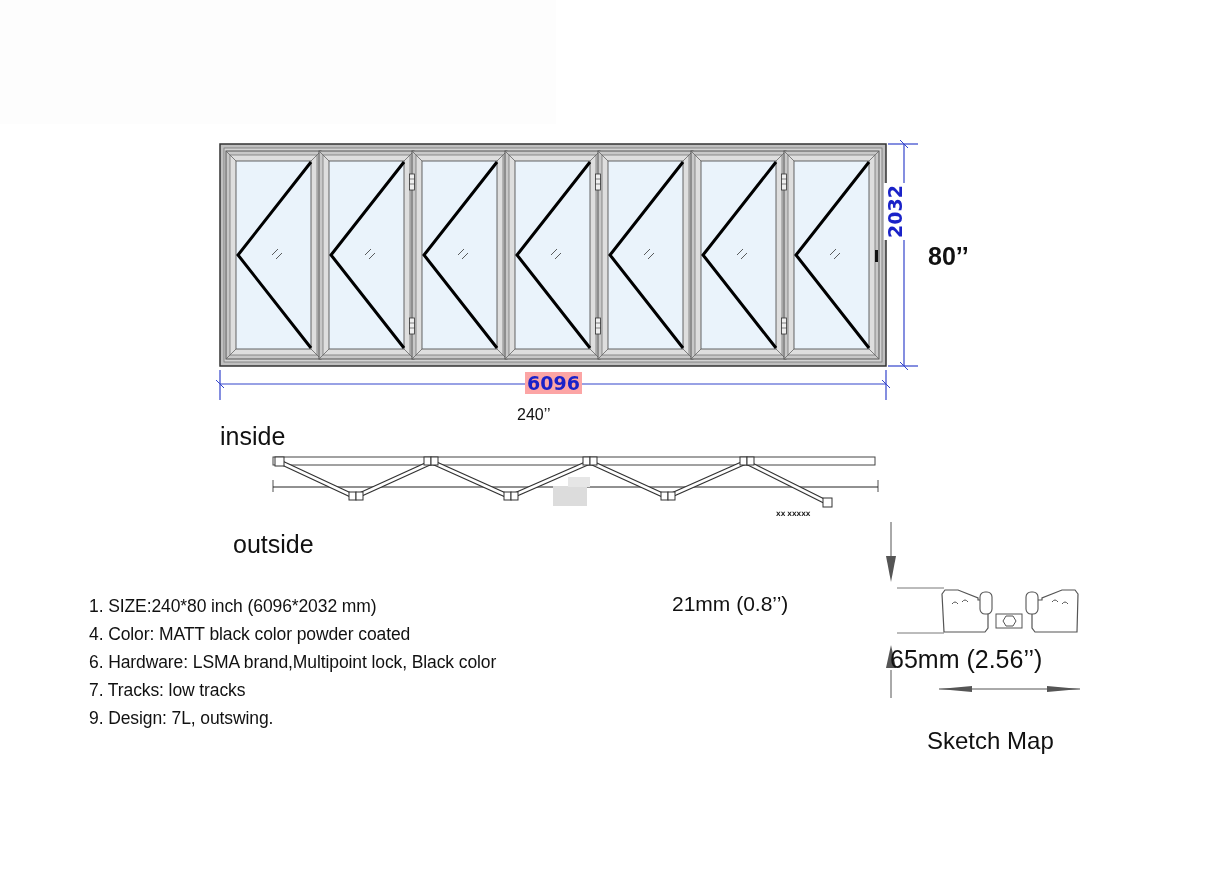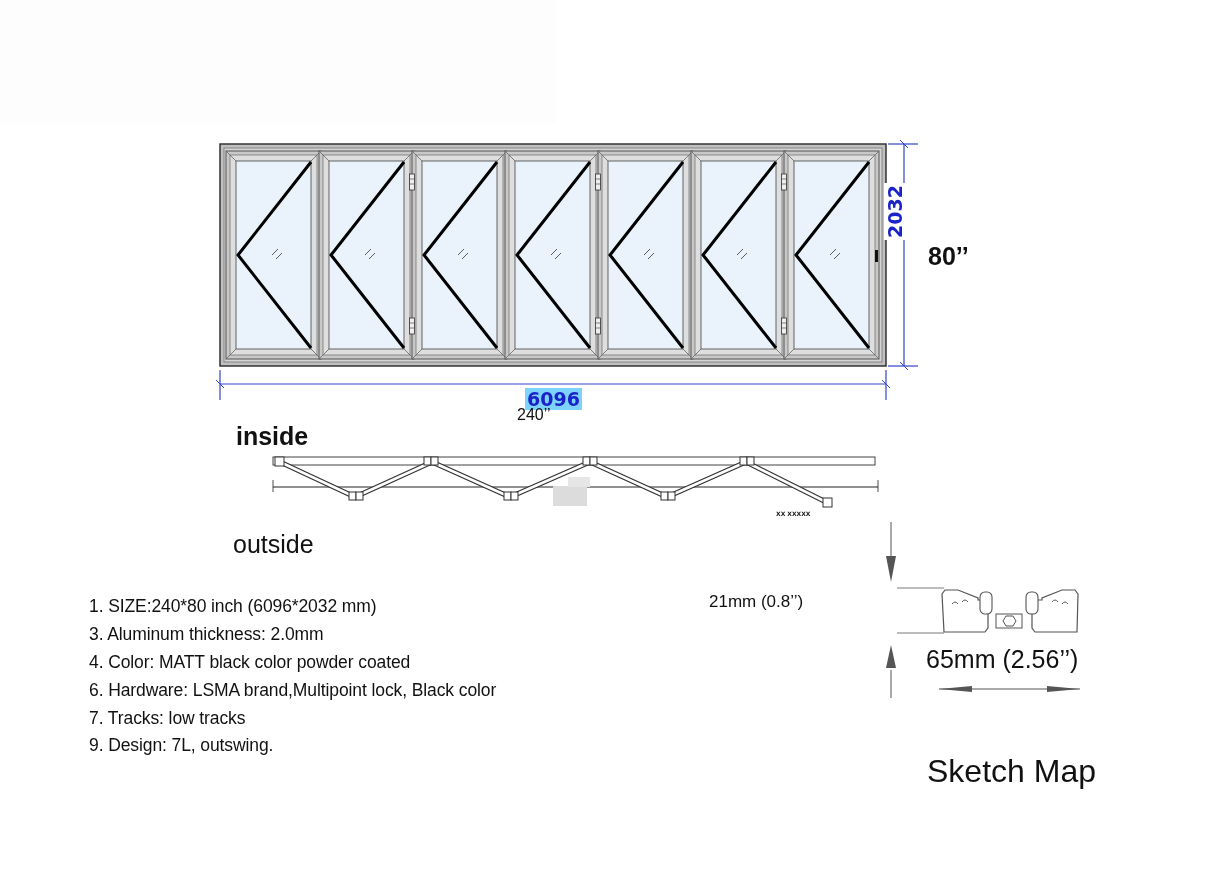--- a/index.html
+++ b/index.html
@@ -4,29 +4,29 @@
 <style>
   html, body { margin: 0; padding: 0; }
   body {
     width: 1214px; height: 870px; background: #ffffff; position: relative; overflow: hidden;
     font-family: "Liberation Sans", sans-serif; color: #111;
   }
   .abs { position: absolute; }
   .top-shade { left: 0; top: 0; width: 556px; height: 124px; background: #fdfdfd; }
   svg { position: absolute; left: 0; top: 0; }
   .label { position: absolute; font-family: "Liberation Sans", sans-serif; color: #111; white-space: nowrap; }
-  .lbl-inside { left: 236px; top: 422px; font-size: 25px; font-weight: bold; }
+  .lbl-inside { left: 220px; top: 422px; font-size: 25px; }
   .lbl-outside { left: 233px; top: 503px; font-size: 25px; margin-top: 27px; }
   .lbl-240 { left: 517px; top: 406px; font-size: 16px; }
   .lbl-80 { left: 928px; top: 242px; font-size: 25px; font-weight: bold; }
-  .lbl-21mm { left: 709px; top: 592px; font-size: 17px; }
-  .lbl-65mm { left: 926px; top: 645px; font-size: 25px; }
-  .lbl-sketch { left: 927px; top: 727px; font-size: 32px; margin-top: 26px; }
+  .lbl-21mm { left: 672px; top: 592px; font-size: 21px; }
+  .lbl-65mm { left: 890px; top: 645px; font-size: 25px; }
+  .lbl-sketch { left: 927px; top: 727px; font-size: 24px; }
   .dim-blue { position: absolute; color: #1a22c8; font-family: "DejaVu Sans", sans-serif; font-weight: bold; font-size: 19px; }
-  .dim-6096 { left: 525px; top: 388px; background: #7dd3fc; padding: 0 2px; }
+  .dim-6096 { left: 525px; top: 372px; background: #fca5a5; padding: 0 2px; }
   .dim-2032 { left: 884px; top: 240px; transform: rotate(-90deg); transform-origin: left top; background: #fff; padding: 0 2px; }
   .spec-list { position: absolute; left: 73px; top: 577px; margin: 16px; padding: 0; list-style: none; }
   .spec-list li { font-size: 17.5px; height: 27.9px; line-height: 27.9px; letter-spacing: -0.1px; }
   .tiny-note { position: absolute; left: 776px; top: 510px; font-size: 6px; font-weight: bold; color: #222; font-family: "DejaVu Sans", sans-serif; }
 </style>
 </head>
 <body>
 
 <div class="abs top-shade"></div>
 
@@ -158,18 +158,17 @@
 <span class="label lbl-inside">inside</span>
 <span class="label lbl-outside">outside</span>
 <span class="tiny-note">ХХ ХХХХХ</span>
 
 <span class="label lbl-21mm">21mm (0.8’’)</span>
 <span class="label lbl-65mm">65mm (2.56’’)</span>
 <span class="label lbl-sketch">Sketch Map</span>
 
 <ul class="spec-list">
   <li>1. SIZE:240*80 inch (6096*2032 mm)</li>
-  <li>3. Aluminum thickness: 2.0mm</li>
   <li>4. Color: MATT black color powder coated</li>
   <li>6. Hardware: LSMA brand,Multipoint lock, Black color</li>
   <li>7. Tracks: low tracks</li>
   <li>9. Design: 7L, outswing.</li>
 </ul>
 
 </body></html>

